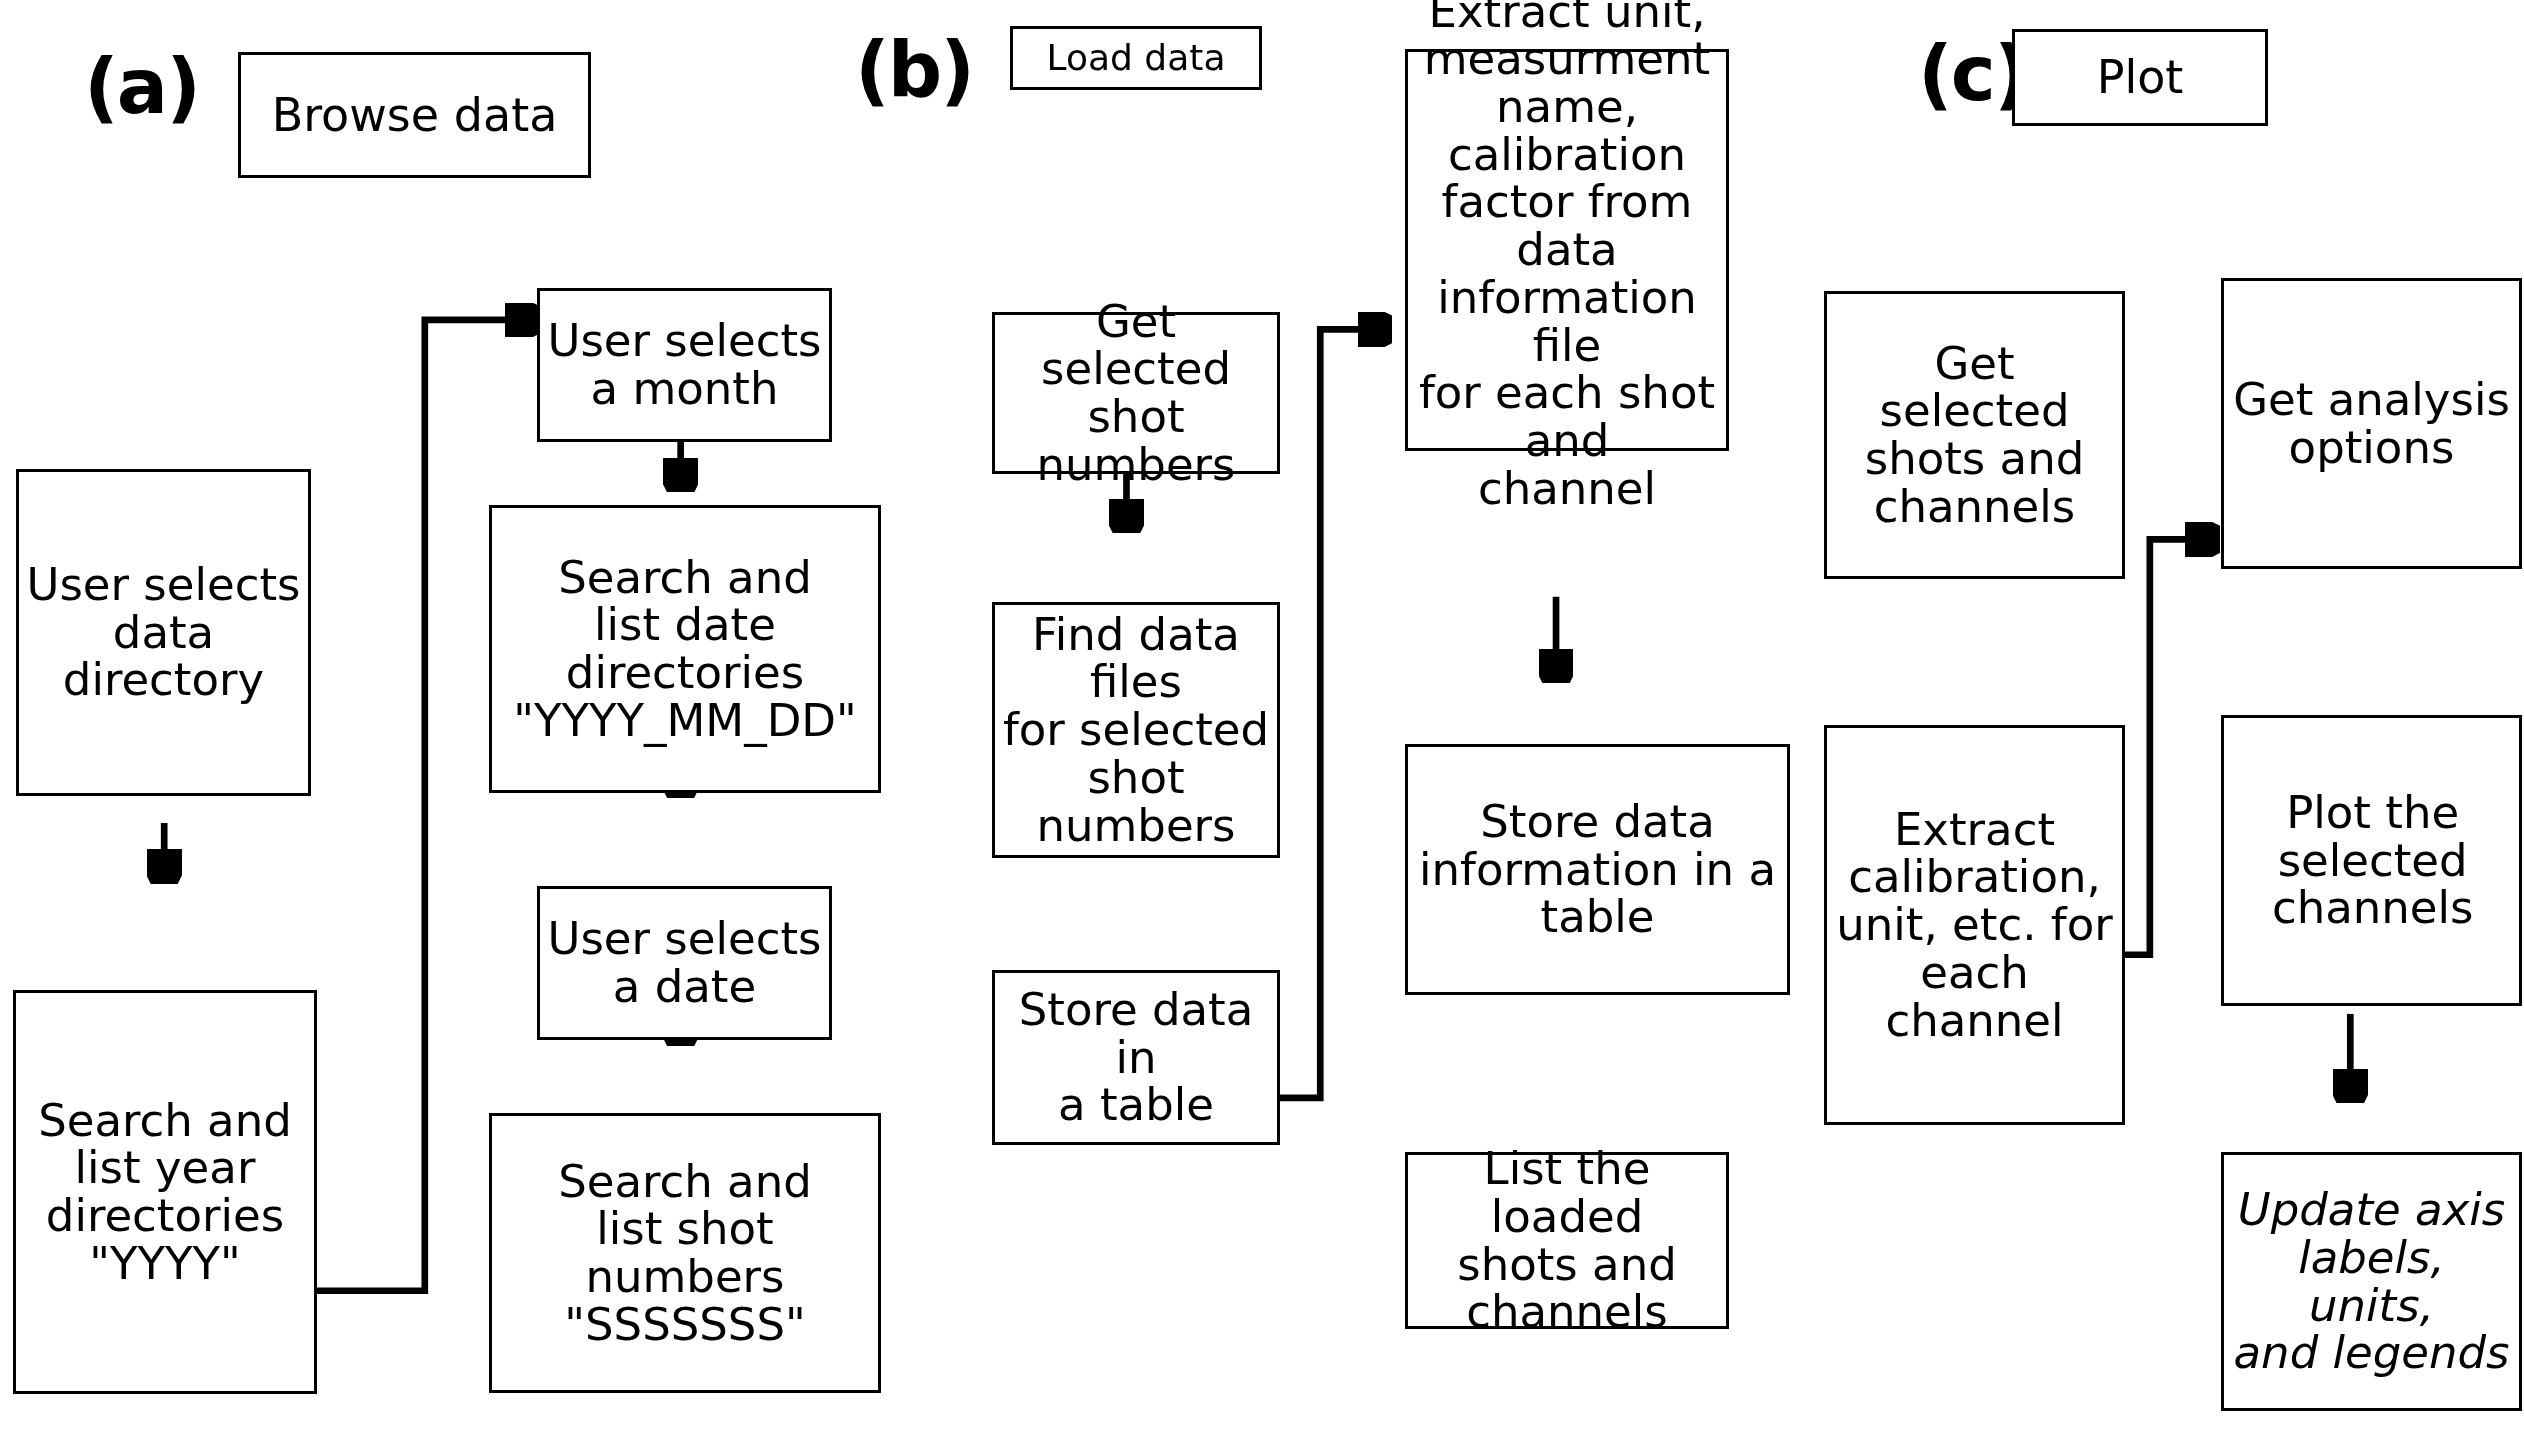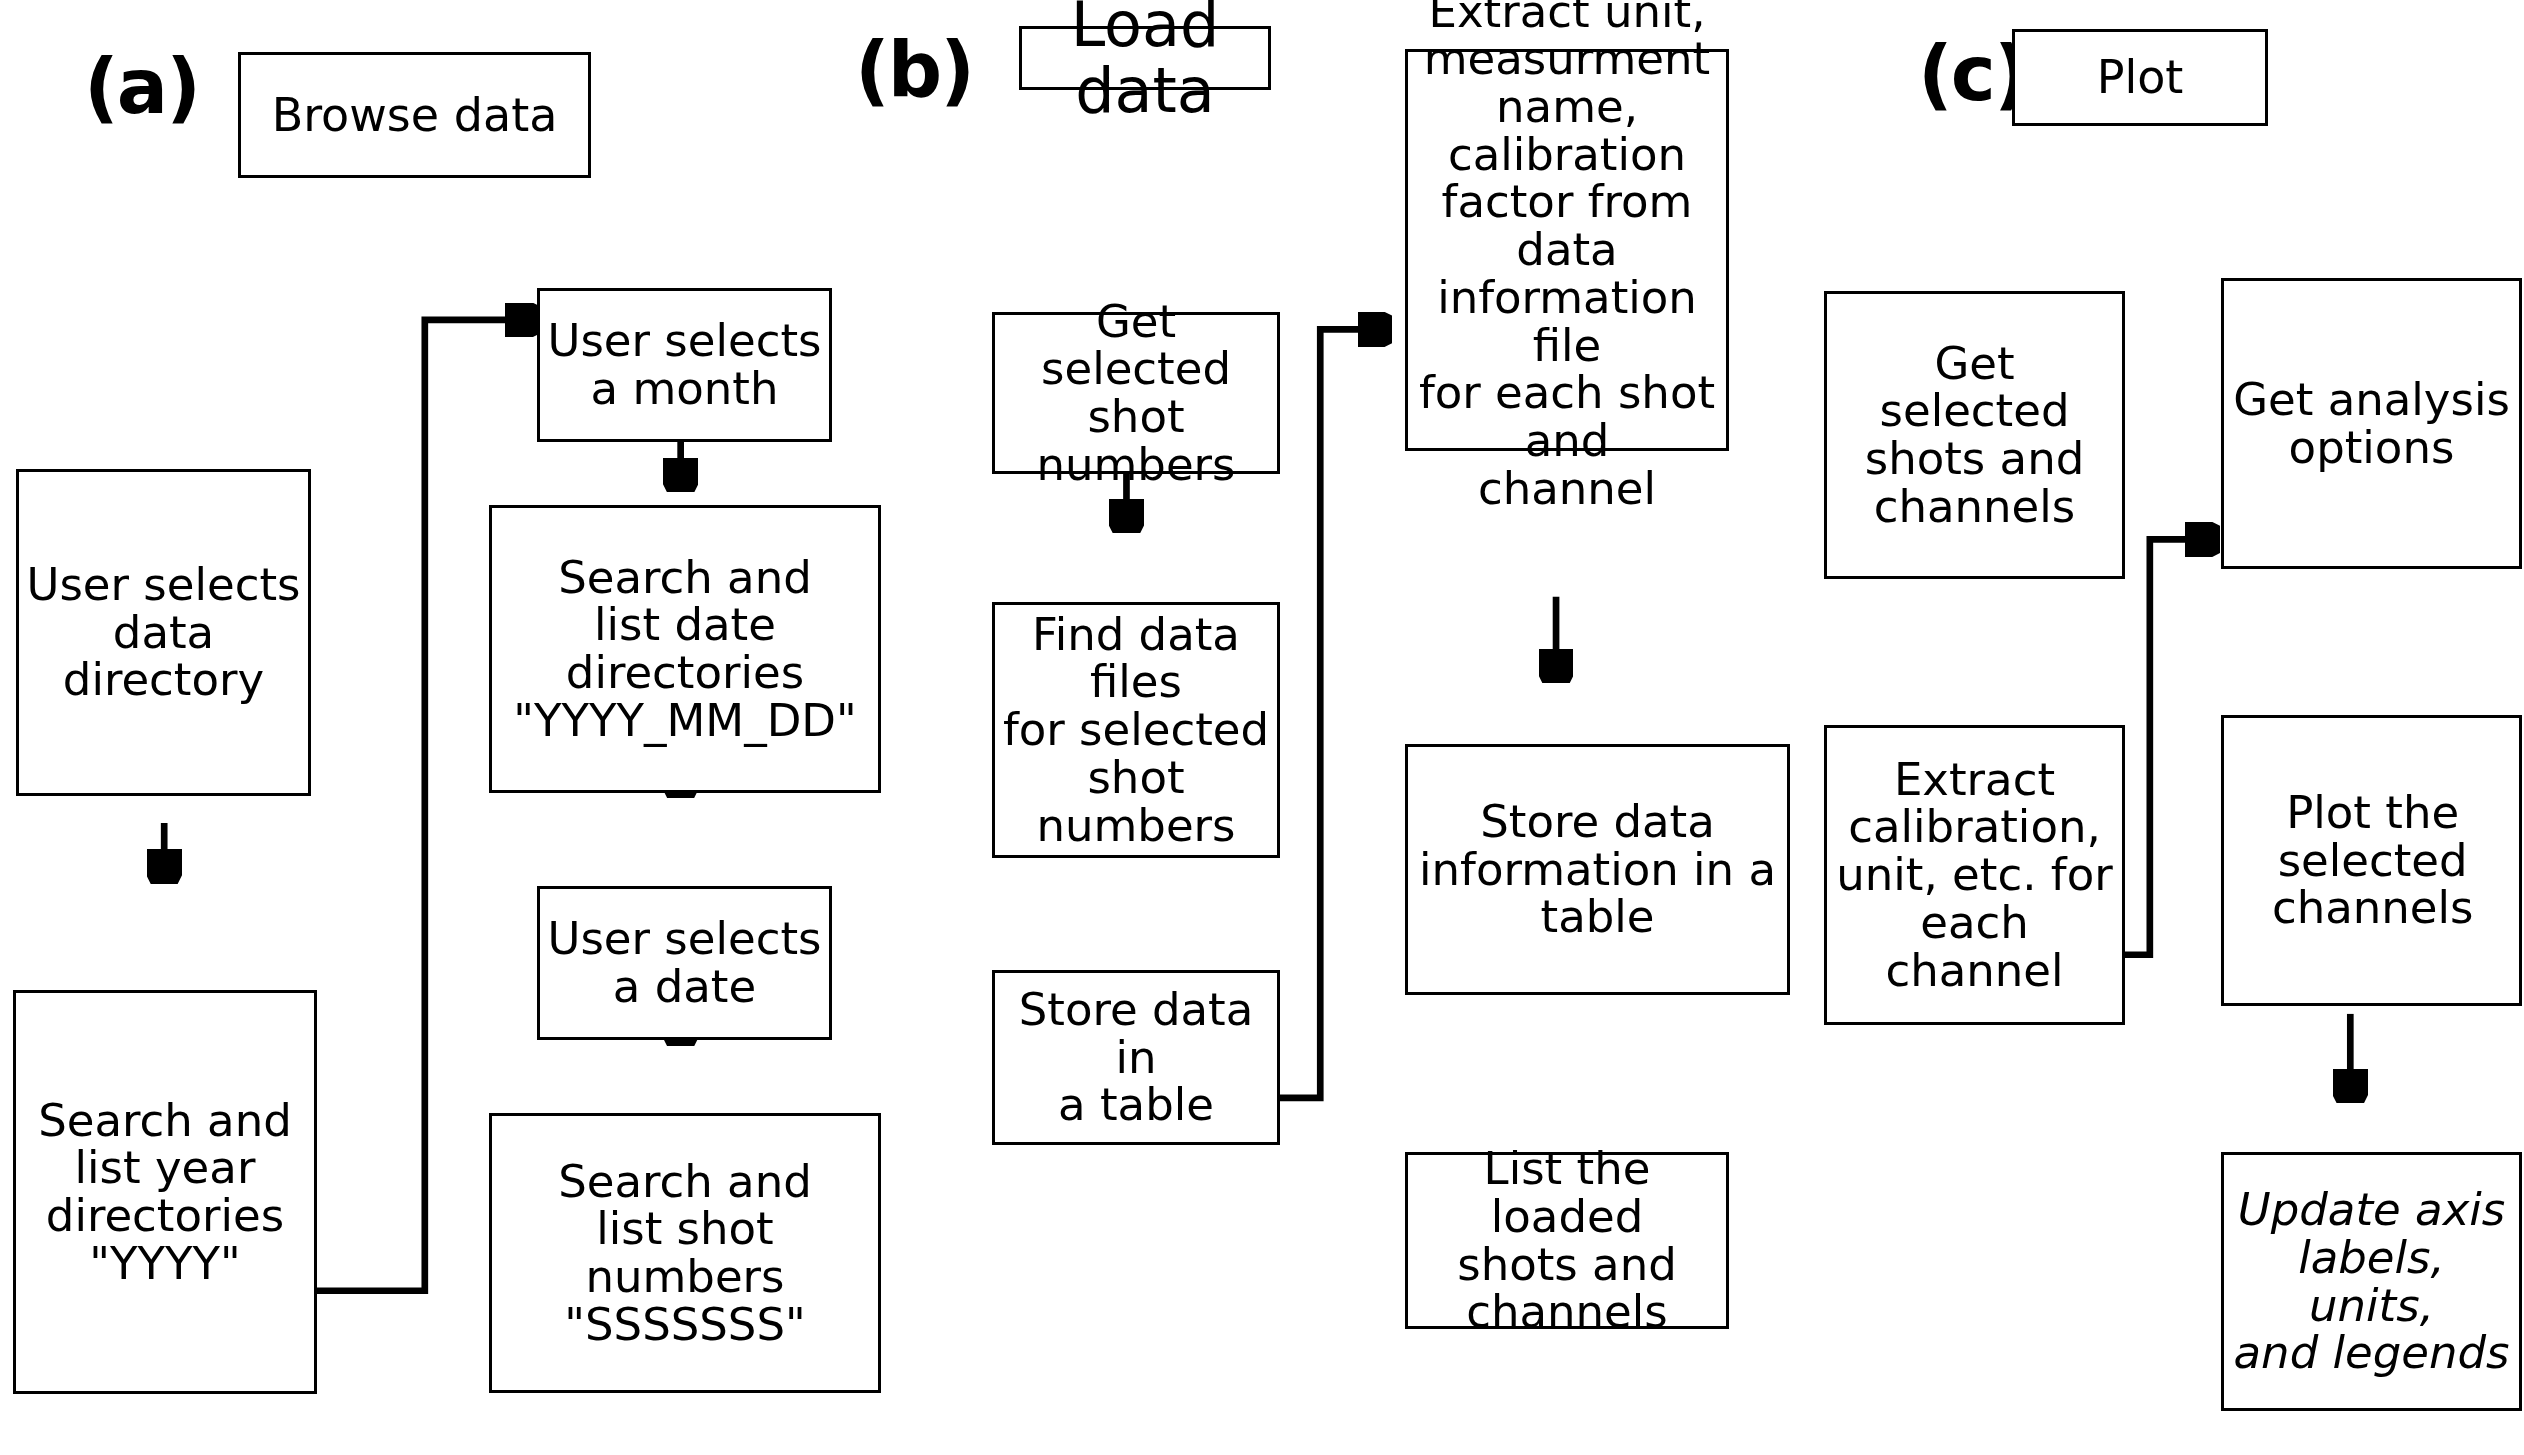--- a/index.html
+++ b/index.html
@@ -120,21 +120,21 @@
   <div class="node" style="left: 537px; top: 886px; width: 295px; height: 154px; font-size: 45px;">User selects
 a date</div>
 
   <div class="node" style="left: 489px; top: 1113px; width: 392px; height: 280px; font-size: 45px;">Search and
 list shot
 numbers
 "SSSSSSS"</div>
 
   <div class="panel-letter" style="left: 855px; top: 32px; font-size: 76px;">(b)</div>
 
-  <div class="node header-node" style="left: 1010px; top: 26px; width: 252px; height: 64px; font-size: 62px; margin-left: 9px;">Load data</div>
+  <div class="node header-node" style="left: 1010px; top: 26px; width: 252px; height: 64px; font-size: 36px;">Load data</div>
 
   <div class="node" style="left: 992px; top: 312px; width: 288px; height: 162px; font-size: 45px;">Get selected
 shot numbers</div>
 
   <div class="node" style="left: 992px; top: 602px; width: 288px; height: 256px; font-size: 45px;">Find data files
 for selected
 shot numbers</div>
 
   <div class="node" style="left: 992px; top: 970px; width: 288px; height: 175px; font-size: 45px;">Store data in
 a table</div>
@@ -156,21 +156,21 @@
 channels</div>
 
   <div class="panel-letter" style="left: 1918px; top: 36px; font-size: 76px;">(c)</div>
 
   <div class="node header-node" style="left: 1996px; top: 29px; width: 256px; height: 97px; font-size: 46px; margin-left: 16px;">Plot</div>
 
   <div class="node" style="left: 1824px; top: 291px; width: 301px; height: 288px; font-size: 45px;">Get selected
 shots and
 channels</div>
 
-  <div class="node" style="left: 1824px; top: 725px; width: 301px; height: 300px; font-size: 45px;">Extract
+  <div class="node" style="left: 1824px; top: 725px; width: 301px; height: 400px; font-size: 45px;">Extract
 calibration,
 unit, etc. for
 each channel</div>
 
   <div class="node" style="left: 2221px; top: 278px; width: 301px; height: 291px; font-size: 45px;">Get analysis
 options</div>
 
   <div class="node" style="left: 2221px; top: 715px; width: 301px; height: 291px; font-size: 45px; padding-left: 8px;">Plot the
 selected
 channels</div>

